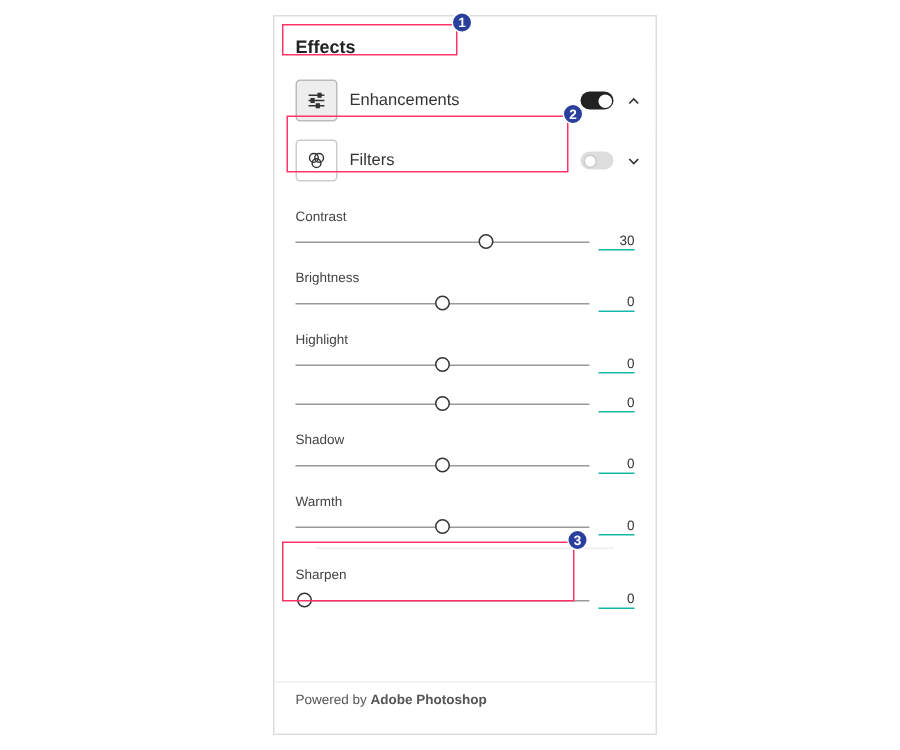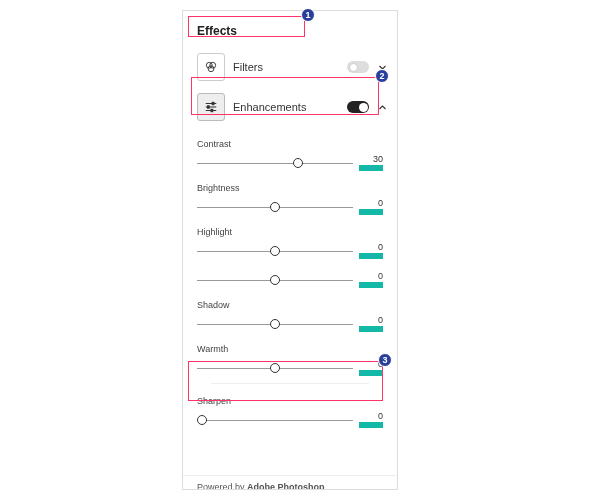--- a/index.html
+++ b/index.html
@@ -8,21 +8,21 @@
     height: 500px;
     font-family: -apple-system, BlinkMacSystemFont, "Segoe UI", Arial, sans-serif;
     background: #fff;
     position: relative;
     overflow: hidden;
   }
   .panel {
     position: absolute;
     left: 182px;
     top: 10px;
-    width: 216px;
+    width: 256px;
     height: 480px;
     border: 1px solid #ddd;
     background: #fff;
     overflow-y: auto;
   }
   .panel::-webkit-scrollbar { width: 7px; }
   .panel::-webkit-scrollbar-track { background: #f3f3f3; }
   .panel::-webkit-scrollbar-thumb { background: #bbb; border-radius: 3px; }
   .section-title {
     font-size: 12px;
@@ -109,21 +109,21 @@
     top: 50%;
     width: 10px;
     height: 10px;
     border: 1.5px solid #333;
     border-radius: 50%;
     background: #fff;
     transform: translate(-50%, -50%);
   }
   .slider-value {
     width: 24px;
-    border-bottom: 6px solid #14b8a6;
+    border-bottom: 1px solid #14b8a6;
     font-size: 9px;
     text-align: right;
     padding-bottom: 1px;
     color: #333;
   }
   .divider {
     height: 0;
     border-top: 0.5px solid #eee;
     margin: 2px 14px;
   }
@@ -164,39 +164,20 @@
     pointer-events: none;
   }
   svg { display: block; }
 </style>
 </head>
 <body>
 
 <div class="panel">
 
   <div class="section-title">Effects</div>
-
-  <div class="row">
-    <div class="icon-box">
-      <svg width="14" height="14" viewBox="0 0 24 24" fill="none" stroke="#333" stroke-width="1.6">
-        <circle cx="9" cy="9" r="5"></circle>
-          <circle cx="15" cy="9" r="5"></circle>
-          <circle cx="12" cy="15" r="5"></circle>
-      </svg>
-    </div>
-    <div class="row-label">Filters</div>
-    <div class="toggle off">
-        <div class="toggle-knob"></div>
-      </div>
-    <div class="chevron">
-      <svg width="9" height="9" viewBox="0 0 12 12">
-          <path d="M2 4 L6 8 L10 4" fill="none" stroke="#333" stroke-width="1.5"></path>
-        </svg>
-    </div>
-  </div>
 
   <div class="row active-row">
     <div class="icon-box active">
       <svg width="14" height="14" viewBox="0 0 24 24" fill="none" stroke="#333" stroke-width="1.8">
         <line x1="3" y1="6" x2="21" y2="6"></line>
           <line x1="3" y1="12" x2="21" y2="12"></line>
           <line x1="3" y1="18" x2="21" y2="18"></line>
         <rect x="14" y="4" width="3" height="4" fill="#333"></rect>
           <rect x="6" y="10" width="3" height="4" fill="#333"></rect>
           <rect x="12" y="16" width="3" height="4" fill="#333"></rect>
@@ -206,20 +187,39 @@
     <div class="toggle on">
         <div class="toggle-knob"></div>
       </div>
     <div class="chevron">
       <svg width="9" height="9" viewBox="0 0 12 12">
           <path d="M2 8 L6 4 L10 8" fill="none" stroke="#333" stroke-width="1.5"></path>
         </svg>
     </div>
   </div>
 
+  <div class="row">
+    <div class="icon-box">
+      <svg width="14" height="14" viewBox="0 0 24 24" fill="none" stroke="#333" stroke-width="1.6">
+        <circle cx="9" cy="9" r="5"></circle>
+          <circle cx="15" cy="9" r="5"></circle>
+          <circle cx="12" cy="15" r="5"></circle>
+      </svg>
+    </div>
+    <div class="row-label">Filters</div>
+    <div class="toggle off">
+        <div class="toggle-knob"></div>
+      </div>
+    <div class="chevron">
+      <svg width="9" height="9" viewBox="0 0 12 12">
+          <path d="M2 4 L6 8 L10 4" fill="none" stroke="#333" stroke-width="1.5"></path>
+        </svg>
+    </div>
+  </div>
+
   <div class="sliders" id="sliders-host">
       <div class="slider-block">
         <div class="slider-label">Contrast</div>
         <div class="slider-row">
           <div class="slider-track">
             <div class="slider-line"></div>
             <div class="slider-handle" style="left:65%"></div>
           </div>
           <div class="slider-value">30</div>
         </div>

